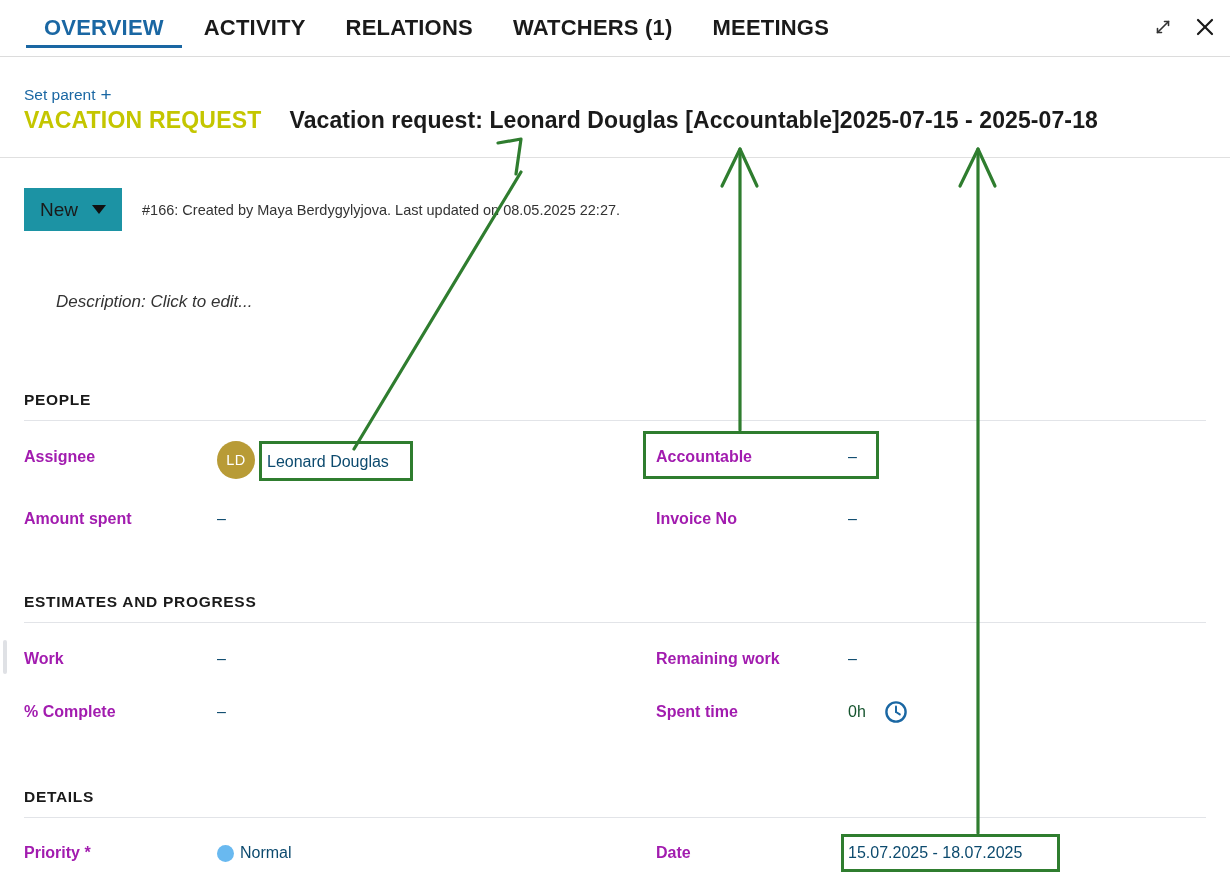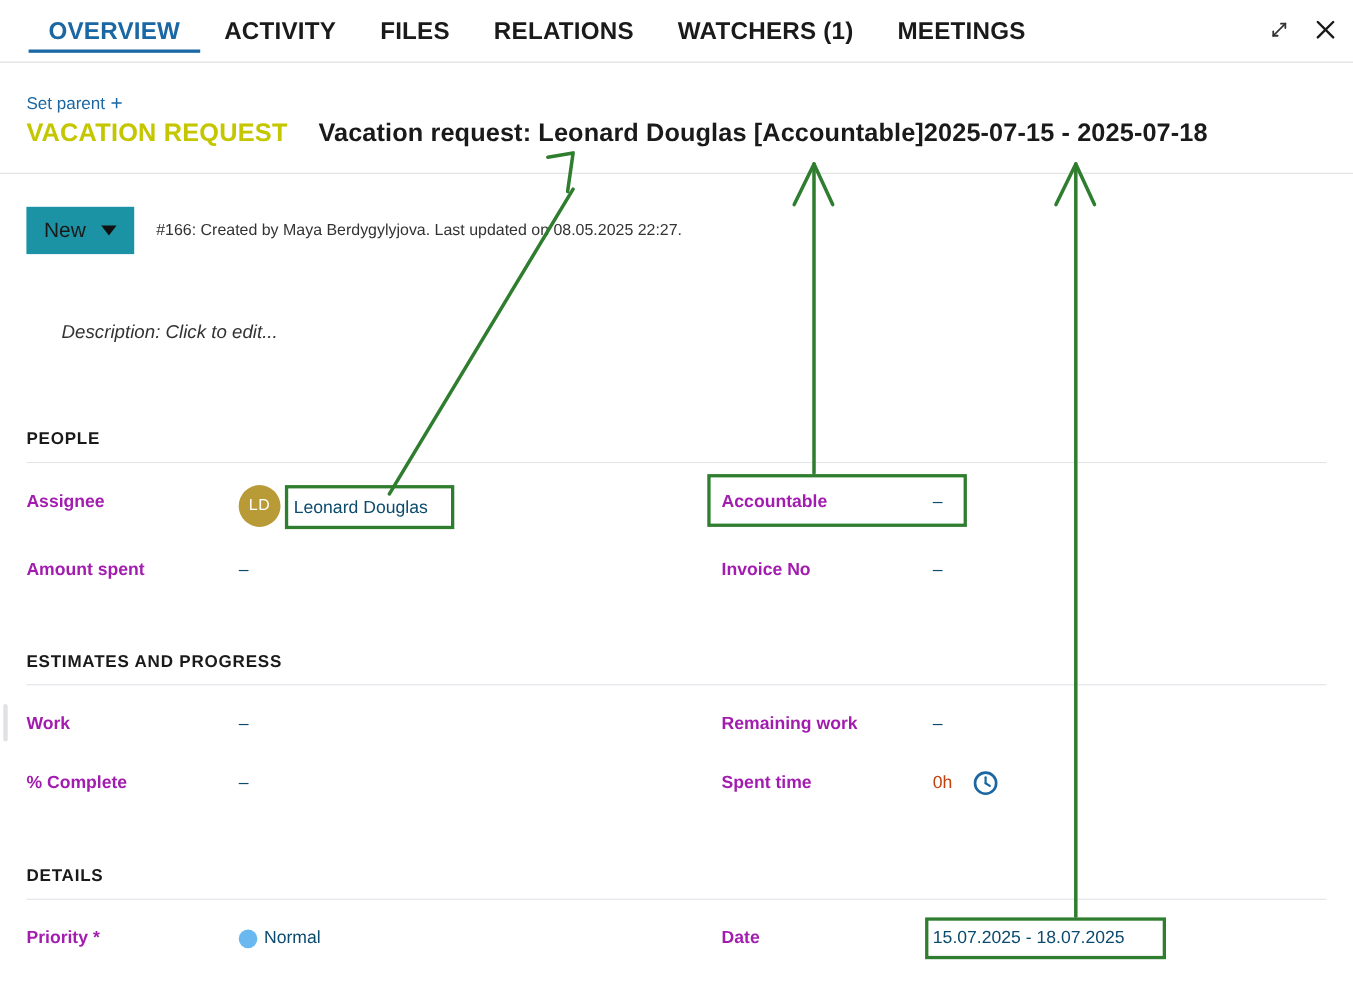--- a/index.html
+++ b/index.html
@@ -200,21 +200,21 @@
   }
   .prio-dot {
     position: absolute;
     width: 17px; height: 17px;
     border-radius: 50%;
     background: #69b9f0;
   }
   .link-val {
     position: absolute;
     font-size: 16px;
-    color: #c2410c;
+    color: #14532d;
     cursor: pointer;
   }
   .clock {
     position: absolute;
     cursor: pointer;
   }
 
   
   .scroll-handle {
     position: absolute;
@@ -245,23 +245,20 @@
 </head>
 <body>
 
 <div class="tabbar">
   <div class="tabs">
     <div class="tab active">
         <span>OVERVIEW</span>
       </div>
     <div class="tab">
         <span>ACTIVITY</span>
-      </div>
-    <div class="tab">
-        <span>FILES</span>
       </div>
     <div class="tab">
         <span>RELATIONS</span>
       </div>
     <div class="tab">
         <span>WATCHERS (1)</span>
       </div>
     <div class="tab">
         <span>MEETINGS</span>
       </div>

